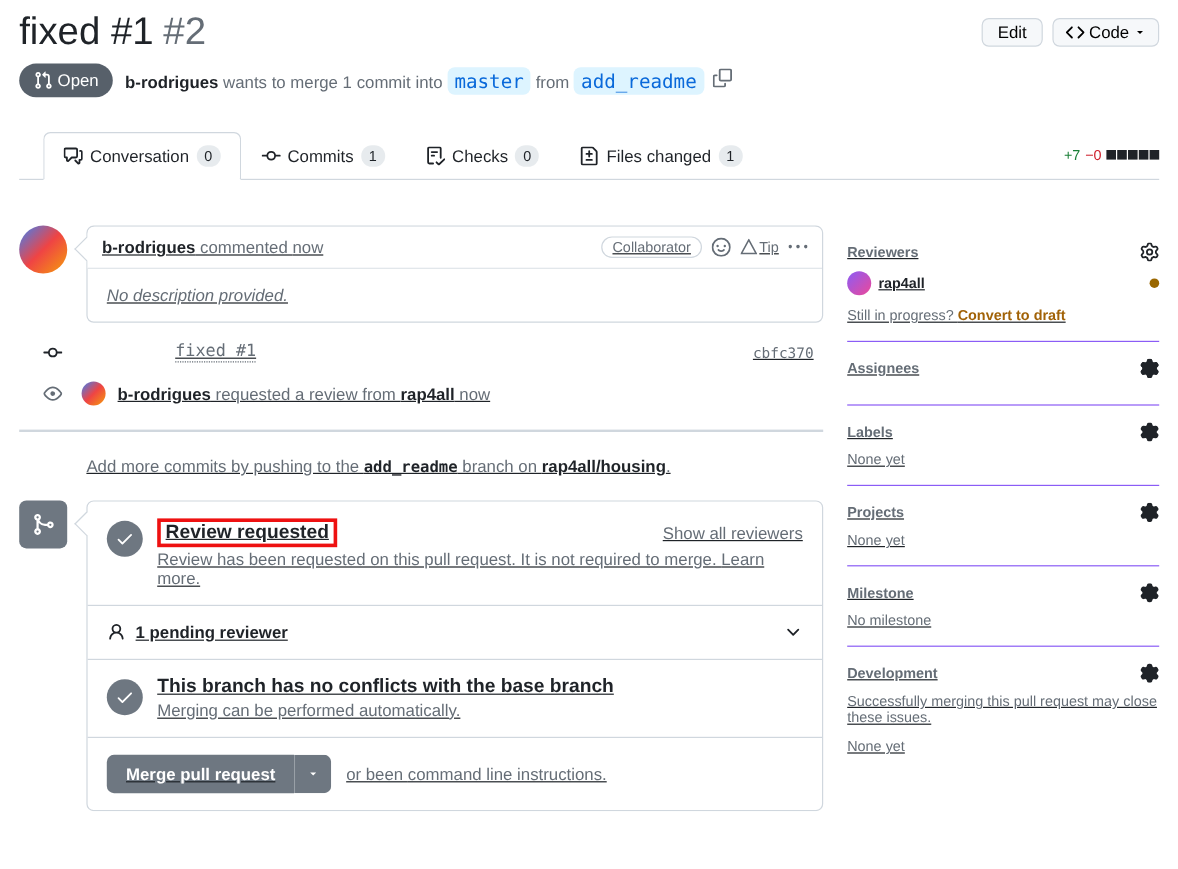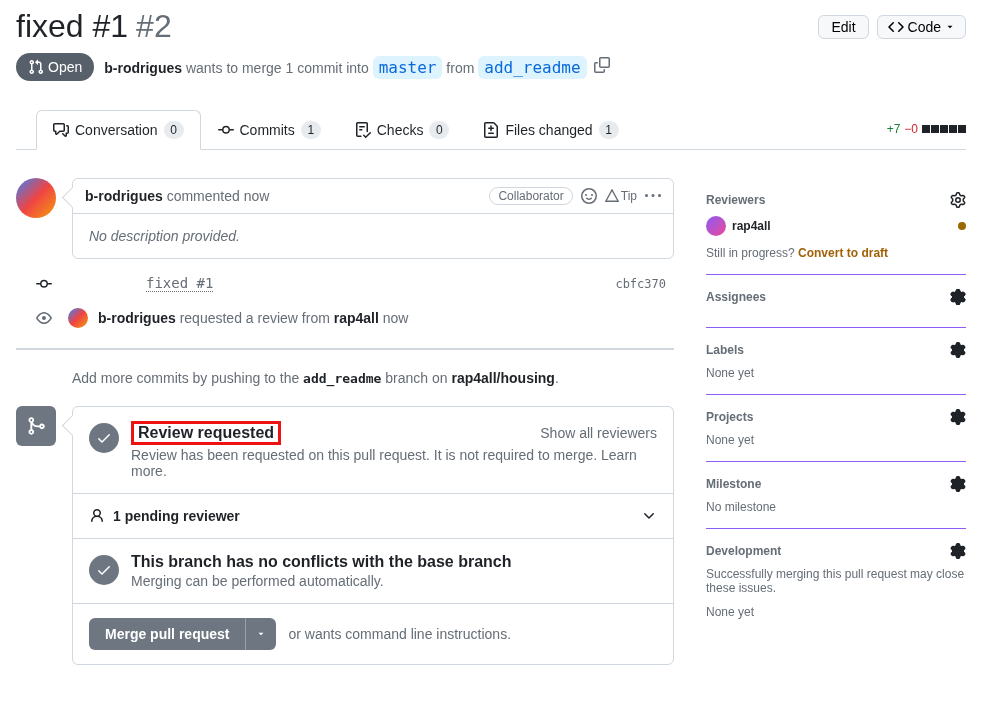--- a/index.html
+++ b/index.html
@@ -20,21 +20,21 @@
 .tabs-row { display: flex; align-items: center; border-bottom: 1px solid #d0d7de; margin-top: 28px; justify-content: space-between; padding-left: 20px; }
 .tabs-left { display: flex; }
 .tab { padding: 10px 16px; display: flex; align-items: center; gap: 6px; cursor: pointer; border: 1px solid transparent; position: relative; top: 1px; border-top-left-radius: 6px; border-top-right-radius: 6px; font-size: 14px; }
 .tab.selected { background: #fff; border-color: #d0d7de; border-bottom-color: #fff; }
 .counter { background: #d0d7de80; border-radius: 20px; padding: 0 6px; font-size: 12px; min-width: 20px; text-align: center; line-height: 18px; }
 .diffstat { color: #656d76; font-size: 12px; display: flex; align-items: center; gap: 4px; }
 .diff-add { color: #1a7f37; font-weight: 500; }
 .diff-del { color: #cf222e; font-weight: 500; }
 .diff-blocks { display: flex; gap: 1px; }
 .diff-block { width: 8px; height: 8px; background: #1f2328; }
-.main-grid { display: flex; gap: 32px; margin-top: 28px; }
+.main-grid { display: flex; gap: 20px; margin-top: 38px; text-decoration: underline; }
 .left-col { flex: 1; min-width: 0; }
 .right-col { width: 260px; }
 .timeline-row { display: flex; gap: 16px; }
 .avatar { width: 40px; height: 40px; border-radius: 50%; background: linear-gradient(135deg, #3b82f6, #ef4444, #f59e0b); flex-shrink: 0; }
 .avatar-sm { width: 20px; height: 20px; border-radius: 50%; background: linear-gradient(135deg, #3b82f6, #ef4444, #f59e0b); flex-shrink: 0; display: inline-block; vertical-align: middle; }
 .comment-box { border: 1px solid #d0d7de; border-radius: 6px; flex: 1; position: relative; }
 .comment-box::before { content: ''; position: absolute; left: -8px; top: 11px; width: 14px; height: 14px; background: #fff; border-left: 1px solid #d0d7de; border-bottom: 1px solid #d0d7de; transform: rotate(45deg); }
 .comment-header { padding: 8px 12px; display: flex; align-items: center; justify-content: space-between; border-bottom: 1px solid #d0d7de; background: #fff; border-top-left-radius: 6px; border-top-right-radius: 6px; position: relative; }
 .comment-header-right { display: flex; align-items: center; gap: 8px; color: #656d76; }
 .role-badge { border: 1px solid #d0d7de; border-radius: 20px; padding: 1px 8px; font-size: 12px; color: #656d76; }
@@ -271,21 +271,21 @@
           </div>
           <div class="merge-btn-row">
             <span class="merge-btn-group">
               <button class="merge-primary">Merge pull request</button>
               <button class="merge-caret">
                 <svg width="10" height="10" viewBox="0 0 16 16" fill="#fff">
                     <path d="M4 6l4 4 4-4z"></path>
                   </svg>
               </button>
             </span>
-            <span class="or-view"><span>or wants </span><span>command line instructions.</span></span>
+            <span class="or-view"><span>or been </span><span>command line instructions.</span></span>
           </div>
         </div>
       </div>
     </div>
 
     <div class="right-col">
       <div class="sidebar-section">
         <div class="sidebar-hdr">
           <span class="sidebar-title">Reviewers</span>
           <svg class="svg-icon" width="16" height="16" viewBox="0 0 16 16" fill="#656d76">

